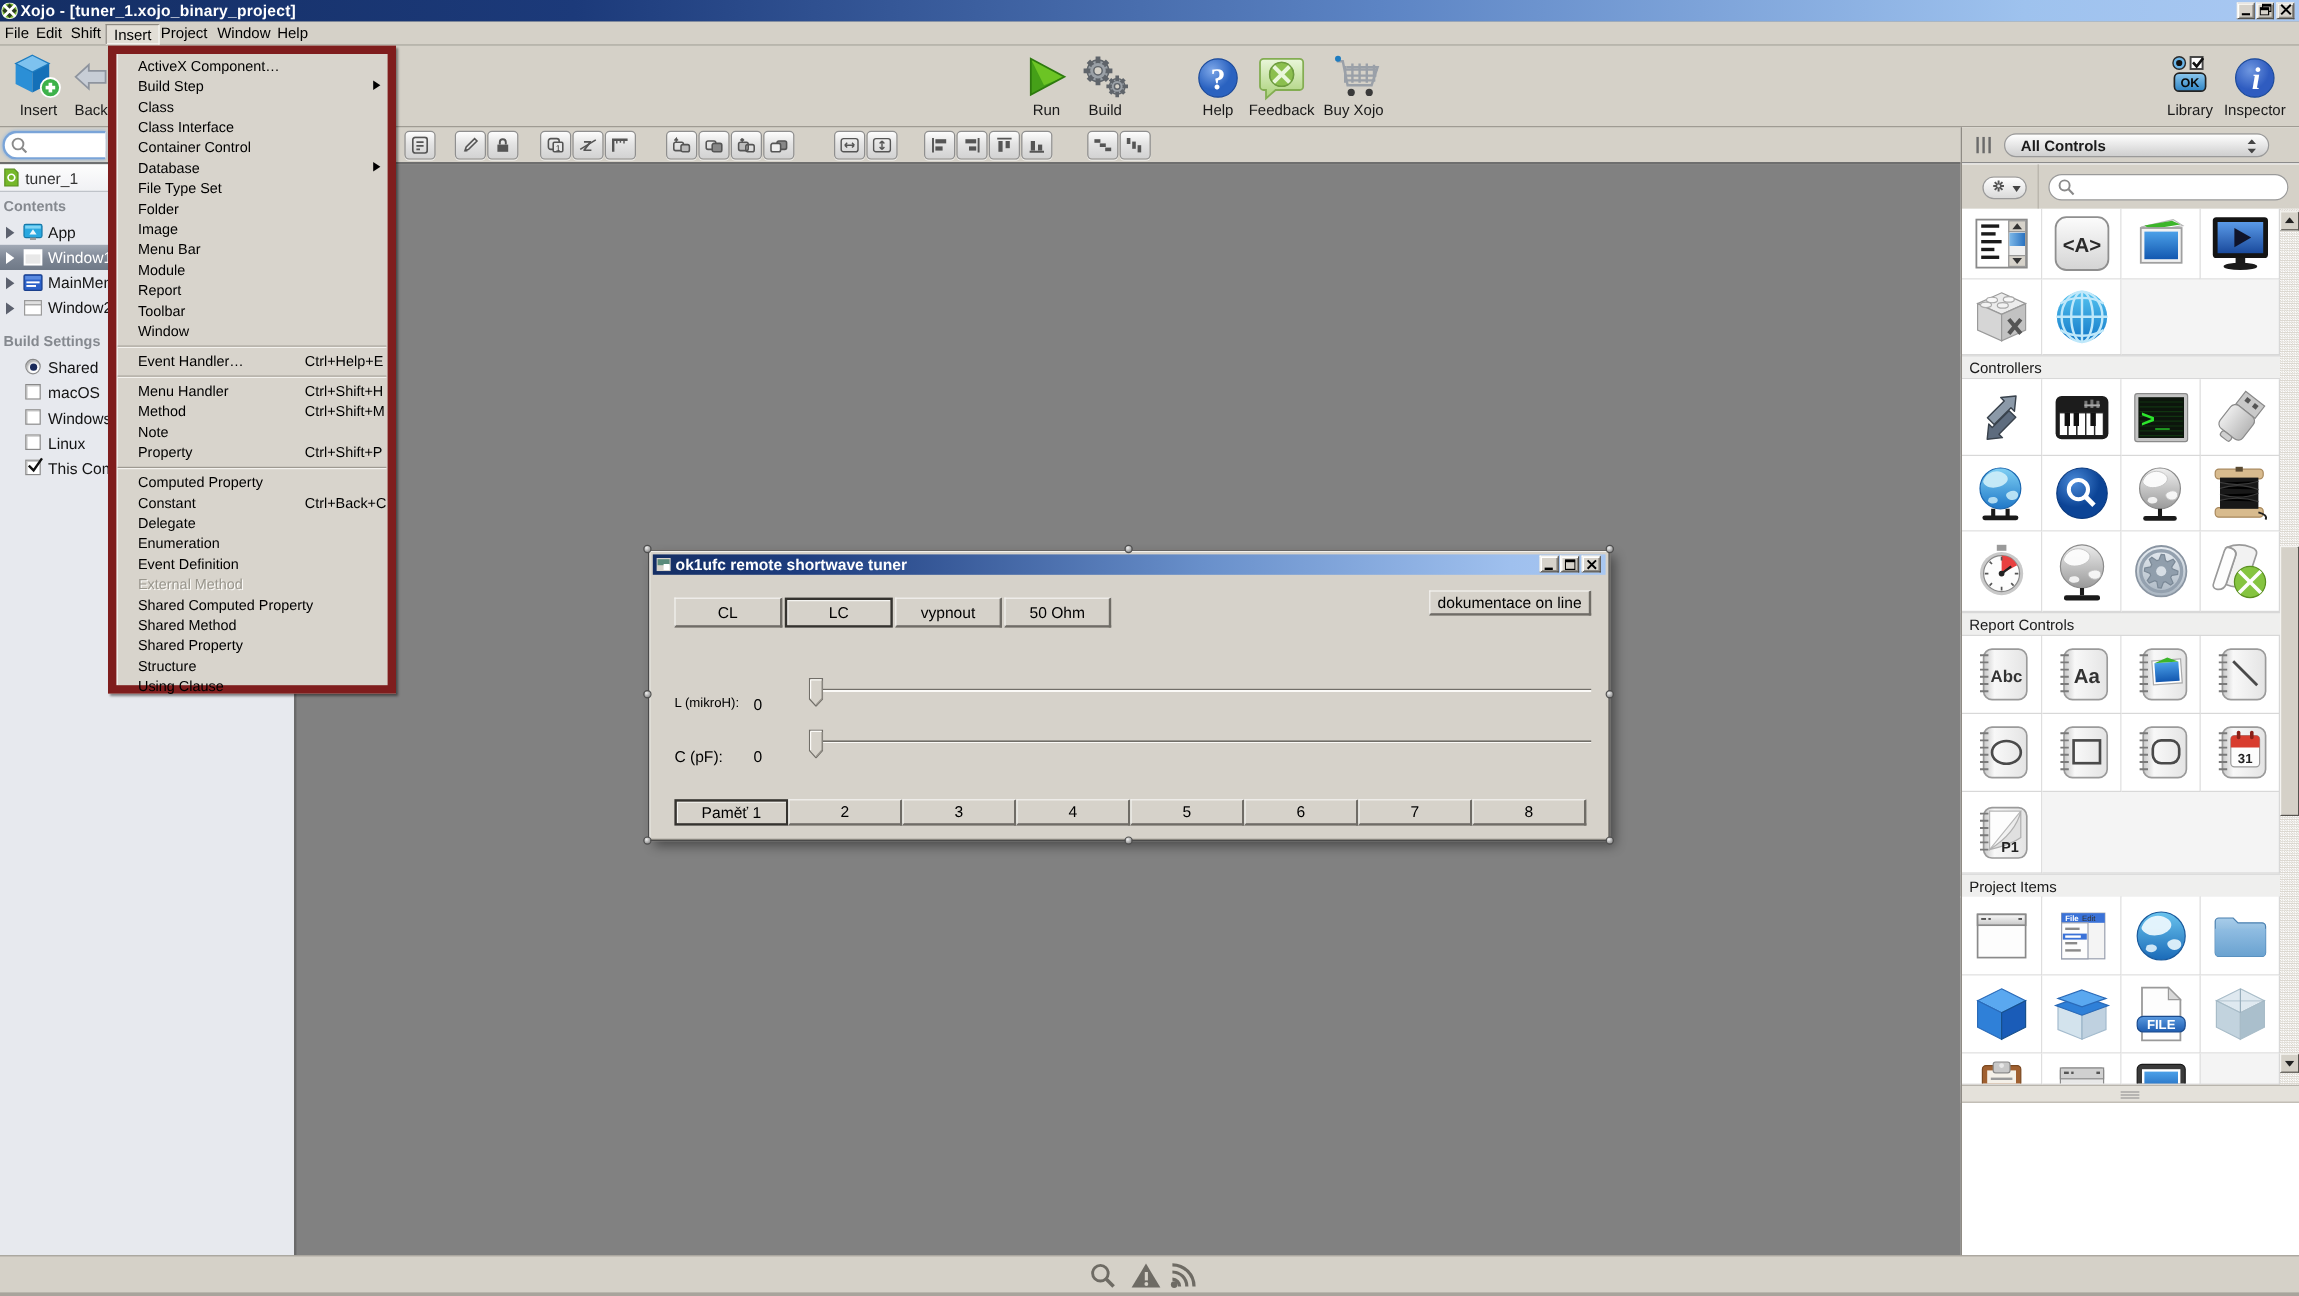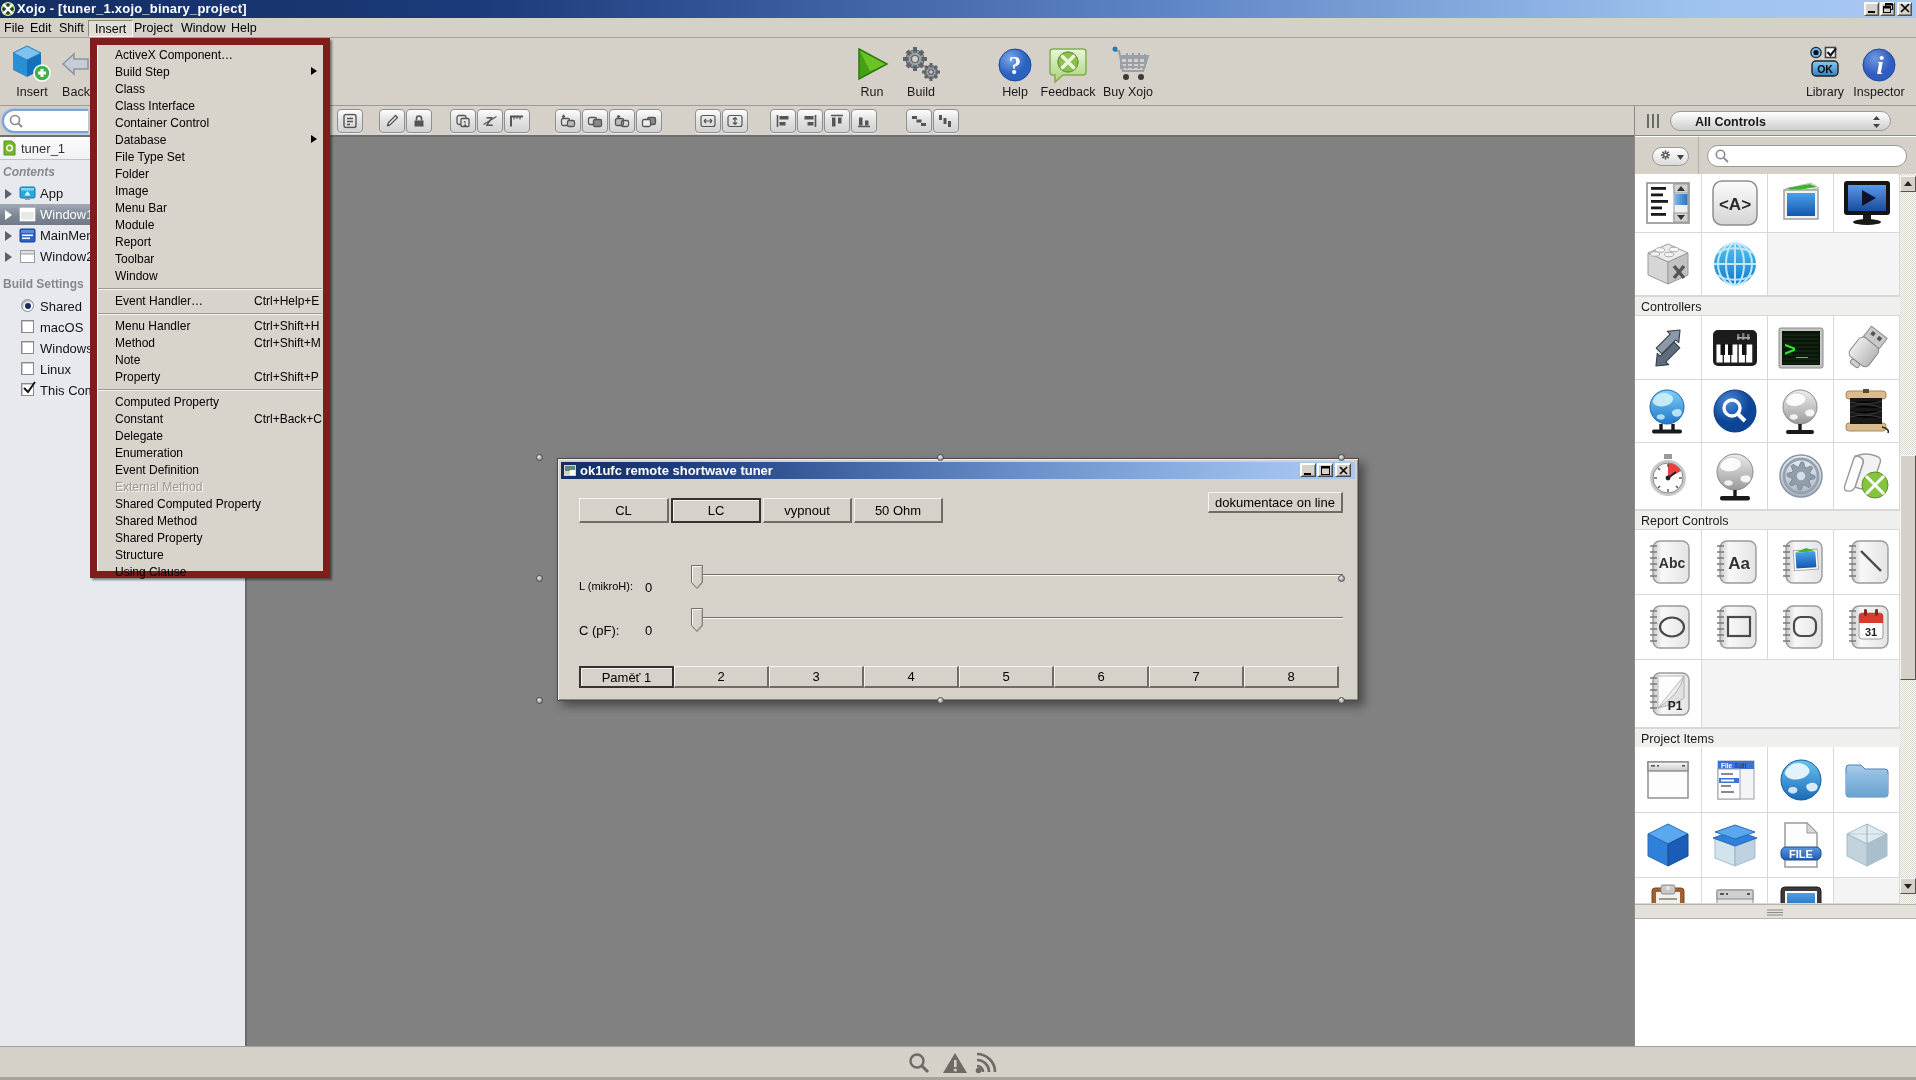--- a/index.html
+++ b/index.html
@@ -49,21 +49,21 @@
   border:1px solid #8a8a8a; box-shadow:inset 1px 1px 0 #c9c9c9; }
 .navopt { position:absolute; left:0; width:245px; height:21px; font-size:13px; color:#141414; }
 .navopt .lbl { position:absolute; left:40px; top:3px; }
 
 
 #canvas { left:245px; top:137px; width:1389px; height:909px; background:#818181; overflow:hidden; }
 
 
 #dwin { position:absolute; left:295px; top:321px; width:802px; height:243px;
   background:#d6d2ca; border:1px solid #4a4a4a;
-  box-shadow:inset 1px 1px 0 #f0efec, inset -1px -1px 0 #8a8780, 5px 5px 9px rgba(0,0,0,.42);margin-left:17px; }
+  box-shadow:inset 1px 1px 0 #f0efec, inset -1px -1px 0 #8a8780, 5px 5px 9px rgba(0,0,0,.42); }
 #dtitle { position:absolute; left:3px; top:3px; right:3px; height:17px;
   background:linear-gradient(to right,#142e64 0%,#1d3c7e 15%,#6990cb 58%,#9fc0ee 90%,#a8c7f1 100%); }
 #dtitle .txt { position:absolute; left:19px; top:1px; color:#fff; font-weight:bold; font-size:13px; }
 .dwbtn { position:absolute; top:1px; width:16px; height:14px; background:#d6d2ca;
   border:1px solid; border-color:#fffef9 #4d4b47 #4d4b47 #fffef9; box-shadow:inset 1px 1px 0 #fff, inset -1px -1px 0 #8d8a83;
   text-align:center; }
 .btn3d { position:absolute; background:#d6d2ca; border-top:1px solid #f4f3f0; border-left:1px solid #f4f3f0;
   border-right:2px solid #6f6c66; border-bottom:2px solid #6f6c66;
   text-align:center; font-size:13px; color:#000; }
 .btnsel { position:absolute; background:#d6d2ca; border:2px solid #35332f; box-shadow:inset 1px 1px 0 #f4f3f0;
@@ -389,21 +389,21 @@
     </div>
 </div>
 <div class="abs" id="nav">
   <div id="navtab">
     <svg width="13" height="16" viewBox="0 0 13 16" style="position:absolute;left:3px;top:3px;">
       <path d="M1 1 h8 l3 3 v11 h-11 z" fill="#76b82a" stroke="#5a9020" stroke-width="1"></path>
       <circle cx="6.5" cy="8" r="2.8" fill="none" stroke="#fff" stroke-width="1.4"></circle>
     </svg>
     <div style="position:absolute;left:21px;top:4px;color:#333;font-size:13px;">tuner_1</div>
   </div>
-  <div class="navhdr" style="top:28px;font-style:italic;">Contents</div>
+  <div class="navhdr" style="top:28px;">Contents</div>
   <div class="navrow" style="top:46px;">
     <div class="tri"></div>
     <svg class="ico" viewBox="0 0 17 17">
         <rect x="1" y="2" width="15" height="11" rx="1.5" fill="#29a8e0" stroke="#1578a8" stroke-width="1"></rect>
         <rect x="2" y="3" width="13" height="2.5" fill="#7fd4f4"></rect>
         <path d="M8.5 6 l3 4.5 h-6 z" fill="#fff" opacity=".9"></path>
         <rect x="6" y="13" width="5" height="2" fill="#9a9a9a"></rect>
       </svg>
     <div class="lbl">App</div>
   </div>
@@ -523,21 +523,21 @@
   <div id="libleftline"></div>
   <div id="libtop">
     <svg width="14" height="14" viewBox="0 0 14 14" style="position:absolute;left:12px;top:8px;">
         <g stroke="#6a6a6a" stroke-width="2">
           <line x1="2" y1="0" x2="2" y2="14"></line>
           <line x1="7" y1="0" x2="7" y2="14"></line>
           <line x1="12" y1="0" x2="12" y2="14"></line>
         </g>
       </svg>
     <div style="position:absolute;left:36px;top:5px;width:221px;height:20px;border-radius:10px;background:linear-gradient(#ffffff,#d8d8d8 80%,#cfcfcf);border:1px solid #9a9a9a;">
-      <div style="position:absolute;left:24px;top:3px;font-size:12.5px;font-weight:bold;color:#1a1a1a;">All Controls</div>
+      <div style="position:absolute;left:13px;top:3px;font-size:12.5px;font-weight:bold;color:#1a1a1a;">All Controls</div>
       <svg width="9" height="12" viewBox="0 0 9 12" style="position:absolute;right:9px;top:4px;">
           <path d="M4.5 0 L8 4 H1 z M4.5 12 L1 8 h7 z" fill="#444"></path>
         </svg>
     </div>
   </div>
   <div id="libsearchrow">
     <div style="position:absolute;left:18px;top:10px;width:37px;height:19px;border-radius:10px;background:linear-gradient(#ffffff,#dadada);border:1px solid #9a9a9a;">
       <svg width="13" height="13" viewBox="0 0 13 13" style="position:absolute;left:6px;top:2px;">
           <circle cx="6.5" cy="5" r="2" fill="#555"></circle>
           <g stroke="#555" stroke-width="1.6">

